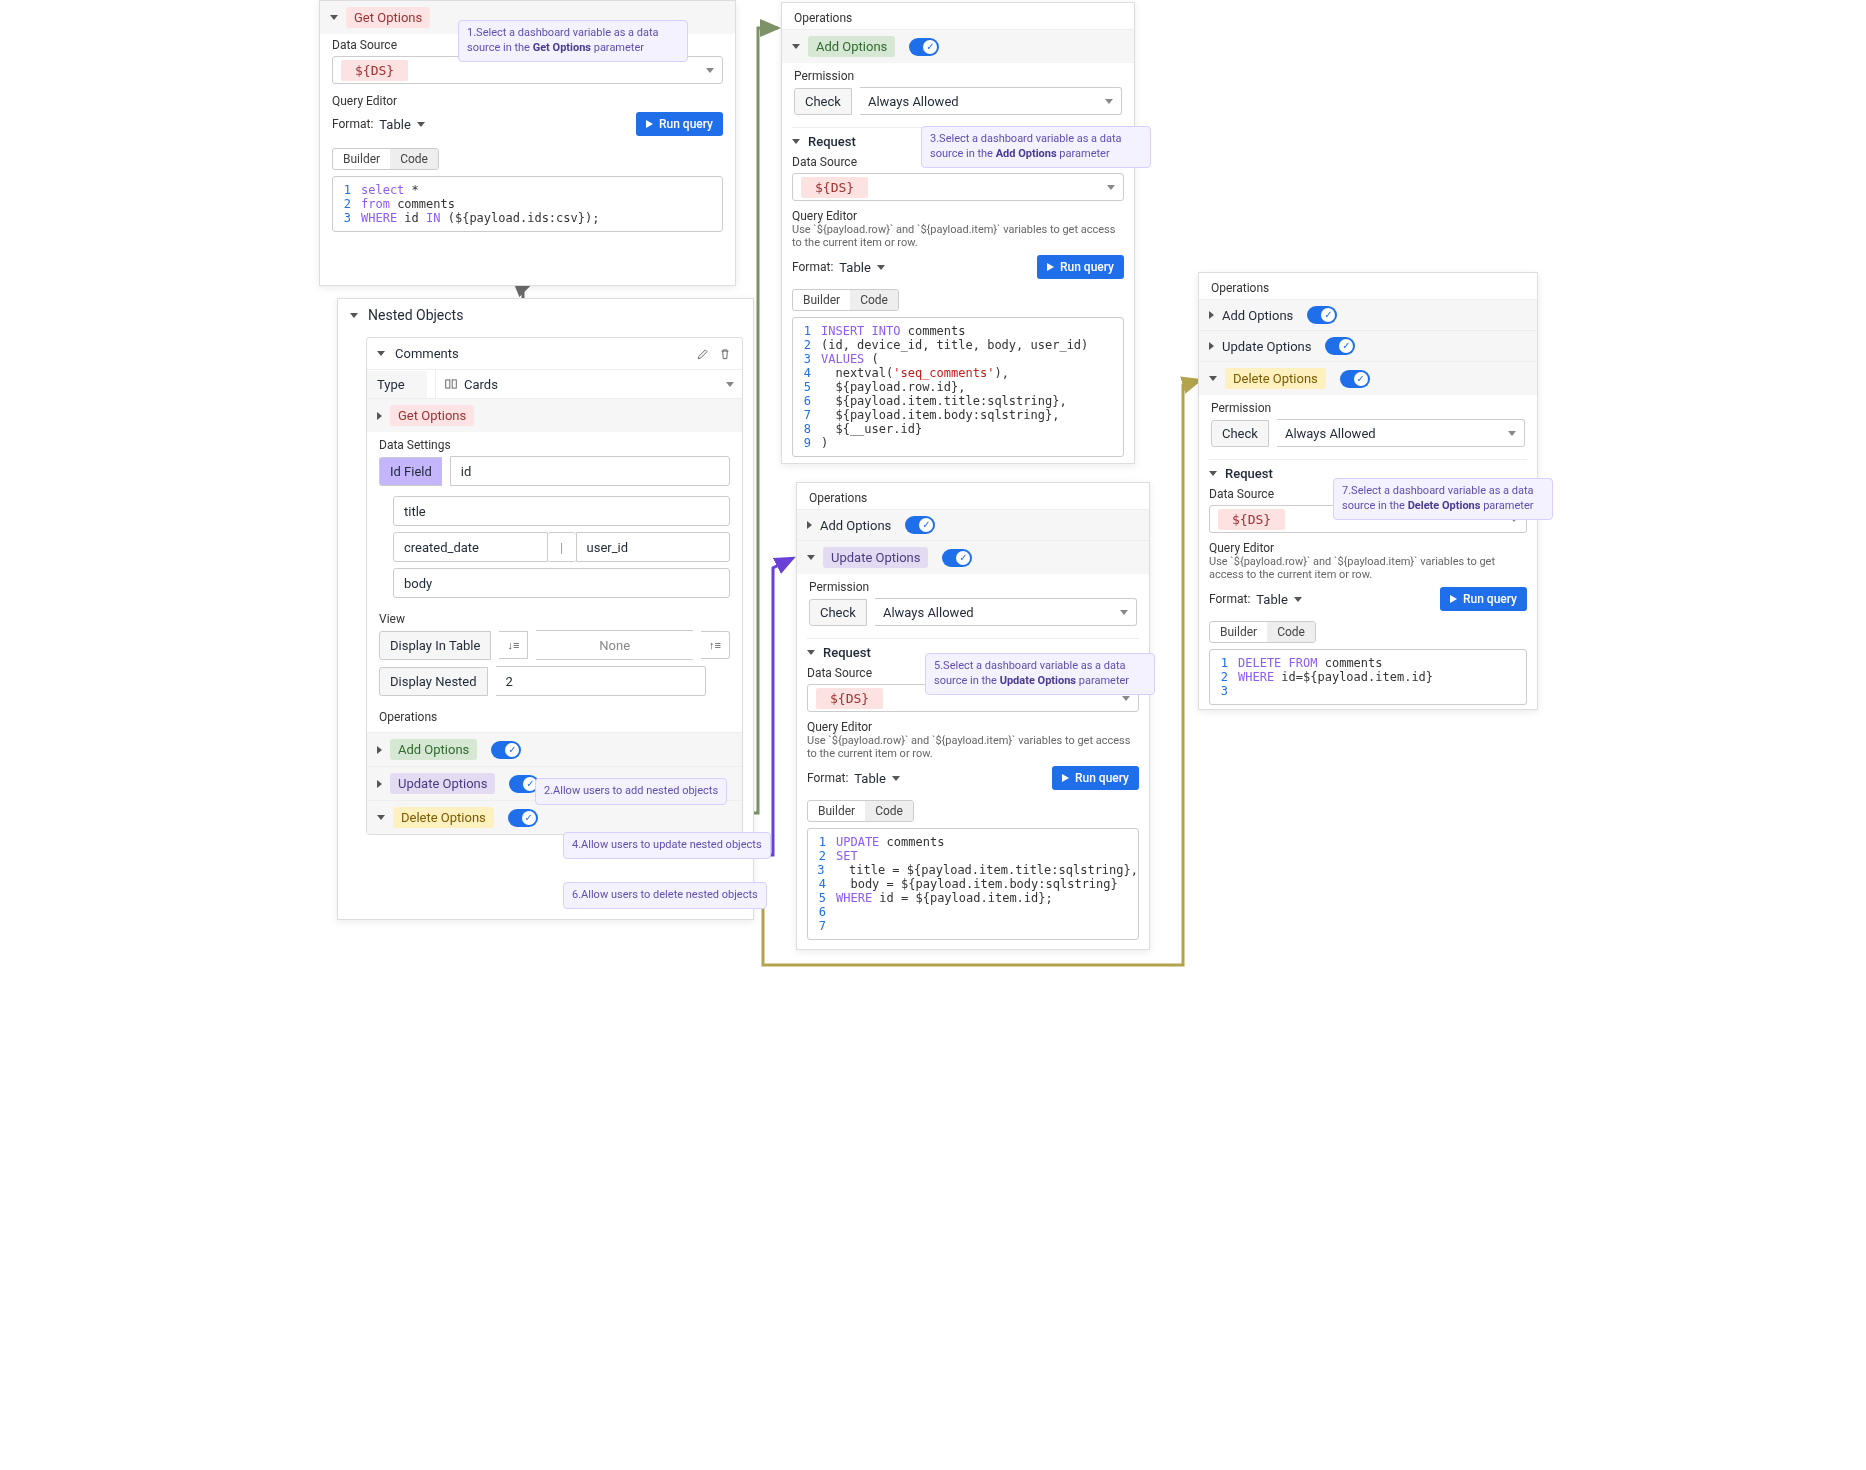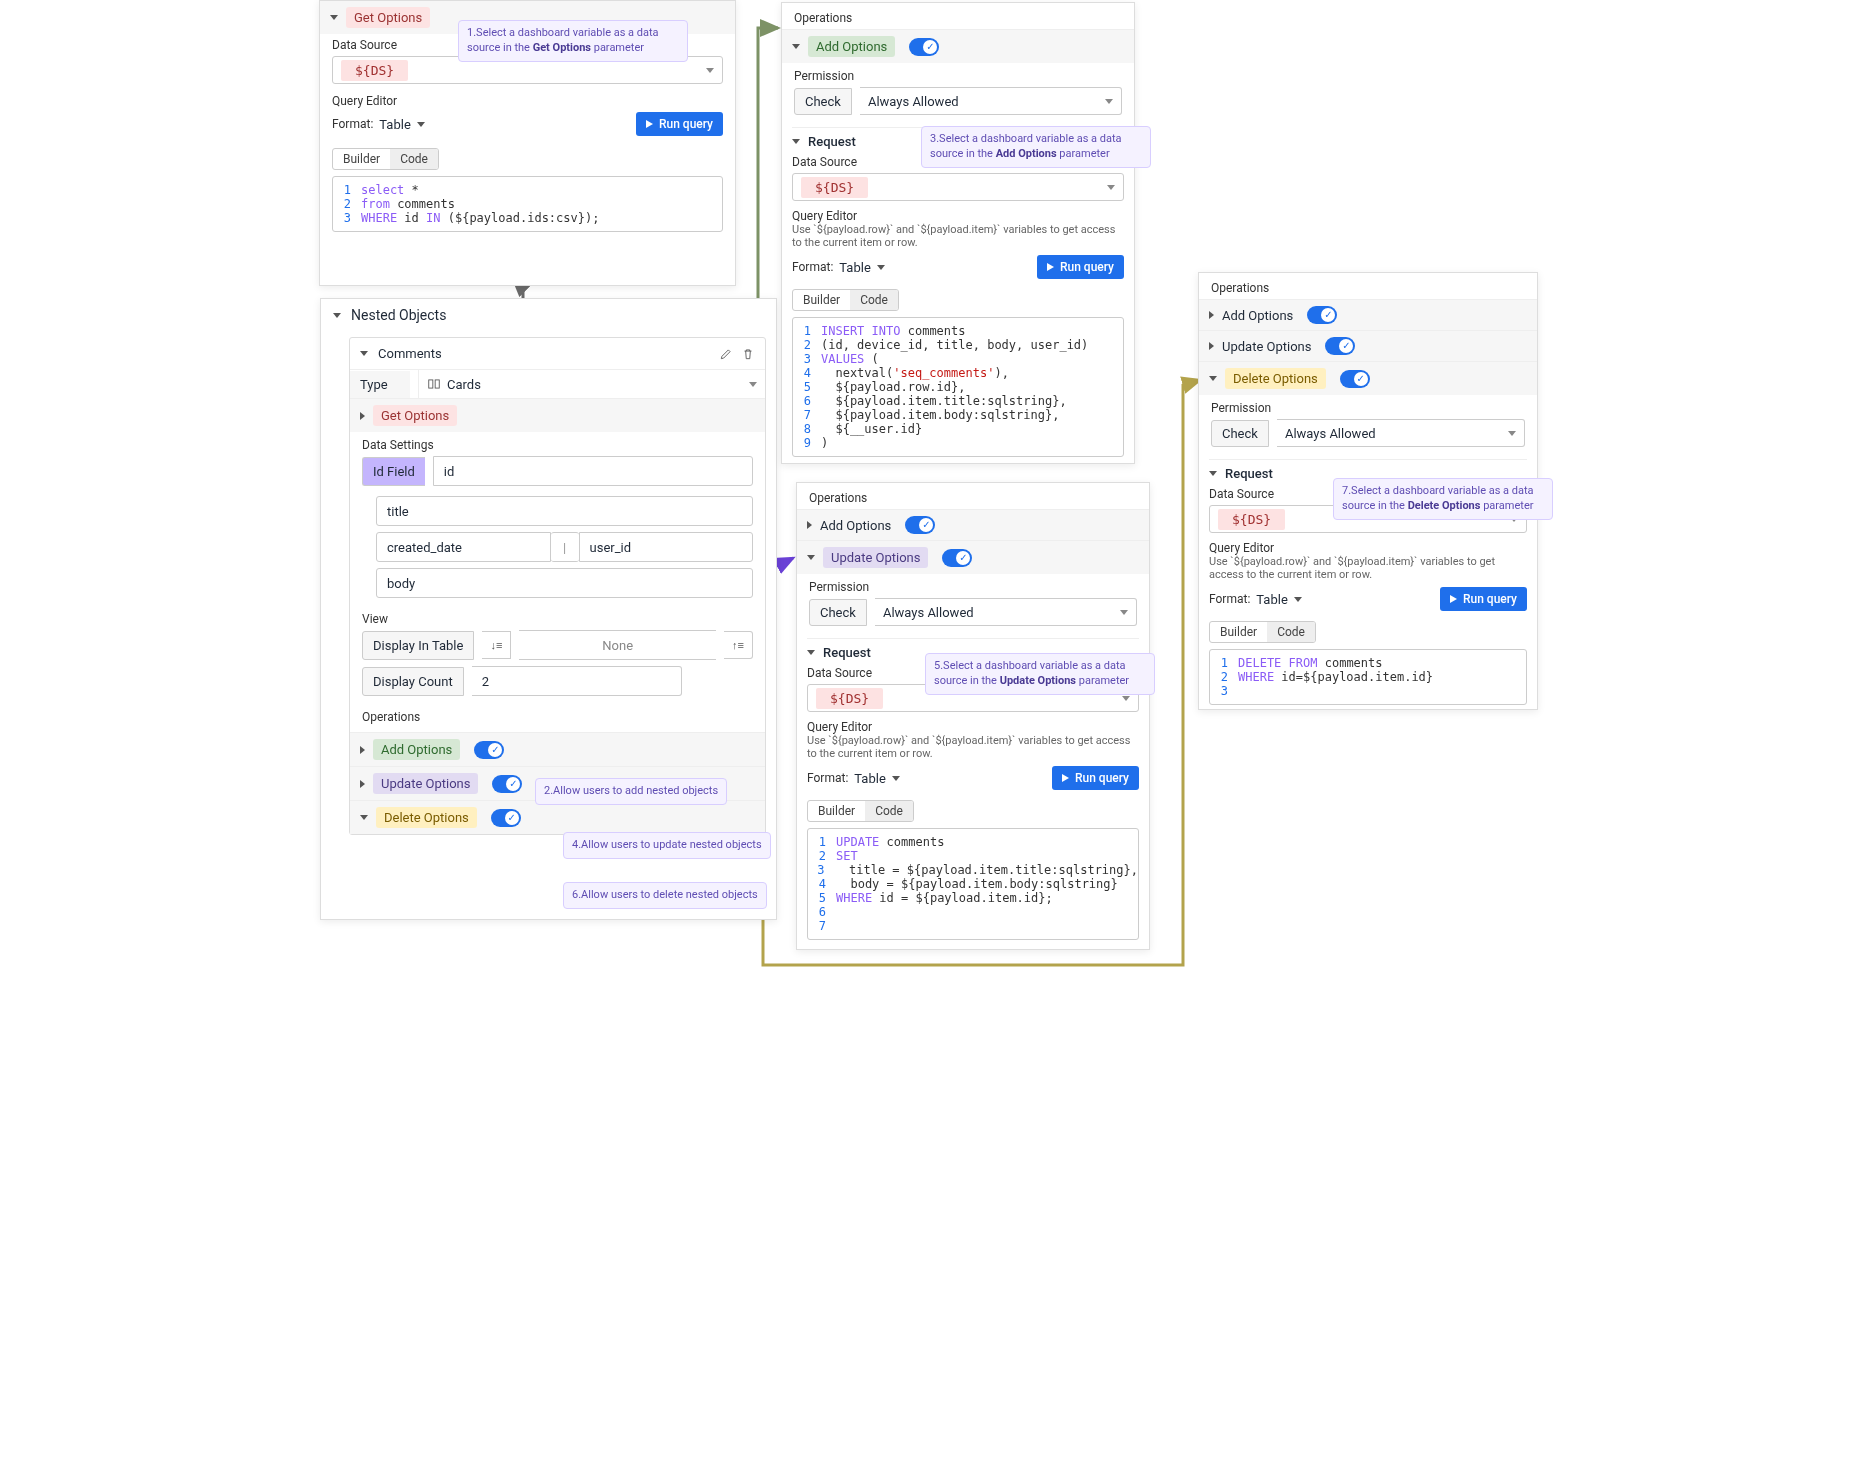--- a/index.html
+++ b/index.html
@@ -101,21 +101,21 @@
       <div class="tab active">Code</div>
     </div>
     <div class="code" style="margin-top:6px">
           <div class="code-line"><span class="ln">1</span><span class="kw">select</span><span class="var"> *</span></div>
           <div class="code-line"><span class="ln">2</span><span class="kw">from</span><span class="var"> comments</span></div>
           <div class="code-line"><span class="ln">3</span><span class="kw">WHERE</span><span class="var"> id </span><span class="kw">IN</span><span class="var"> (${payload.ids:csv});</span></div>
         </div>
   </div>
 </div>
 
-<div class="panel" style="left:7px;top:298px;width:457px;height:622px">
+<div class="panel" style="left:24px;top:298px;width:417px;height:622px">
   <div class="row pad" style="gap:10px">
         <span class="chev"></span>
         <span style="font-size:14px">Nested Objects</span>
       </div>
   <div style="border:1px solid #ddd;margin:6px 10px 0 28px;border-radius:3px">
     <div class="row between" style="padding:8px 10px">
       <div class="row" style="gap:10px">
             <span class="chev"></span>
             <span>Comments</span>
           </div>
@@ -171,21 +171,21 @@
       <div class="label-small" style="margin-top:14px">View</div>
       <div class="row" style="margin-top:4px">
         <div style="padding:6px 10px;background:#f6f6f6;border:1px solid #ccc;border-radius:3px 0 0 3px">Display In Table</div>
         <div class="sort-btn" style="border-radius:0;border-left:none">↓≡</div>
         <div class="input" style="flex:1;border-left:none;border-right:none;border-radius:0;justify-content:center;color:#888">
               <span>None</span>
             </div>
         <div class="sort-btn" style="border-radius:0 3px 3px 0;border-left:none">↑≡</div>
       </div>
       <div class="row" style="margin-top:6px">
-        <div style="padding:6px 10px;background:#f6f6f6;border:1px solid #ccc;border-radius:3px 0 0 3px">Display Count</div>
+        <div style="padding:6px 10px;background:#f6f6f6;border:1px solid #ccc;border-radius:3px 0 0 3px">Display Nested</div>
         <div class="input" style="width:210px;border-radius:0 3px 3px 0;border-left:none">
               <span>2</span>
             </div>
       </div>
       <div class="label-small" style="margin-top:14px">Operations</div>
     </div>
     <div class="sec-hdr row">
           <span class="chev-r"></span>
           <span class="chip add">Add Options</span>
           <span style="margin-left:6px" class="toggle"></span>

